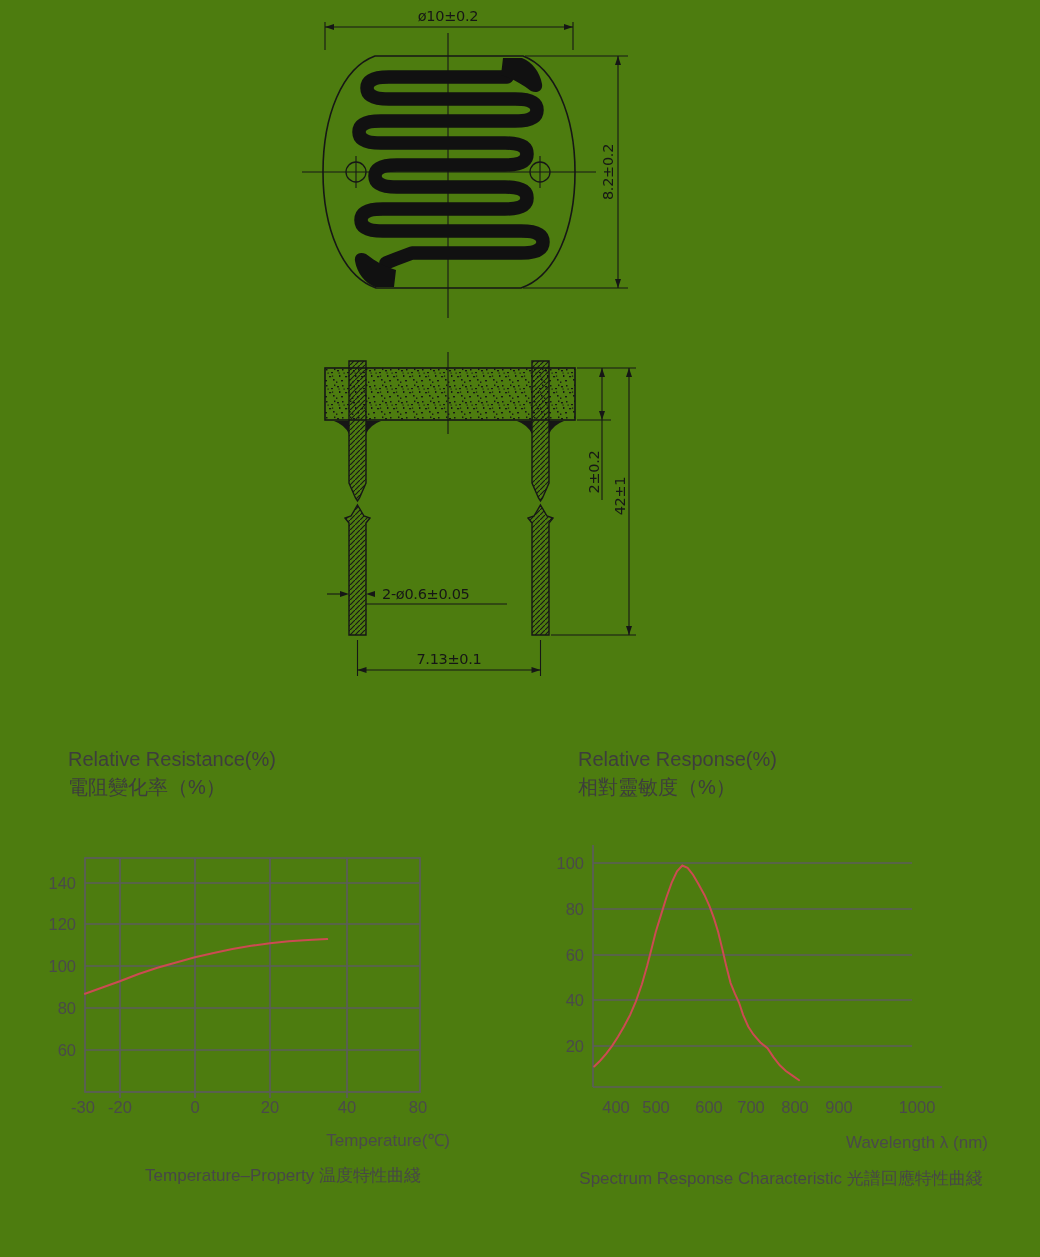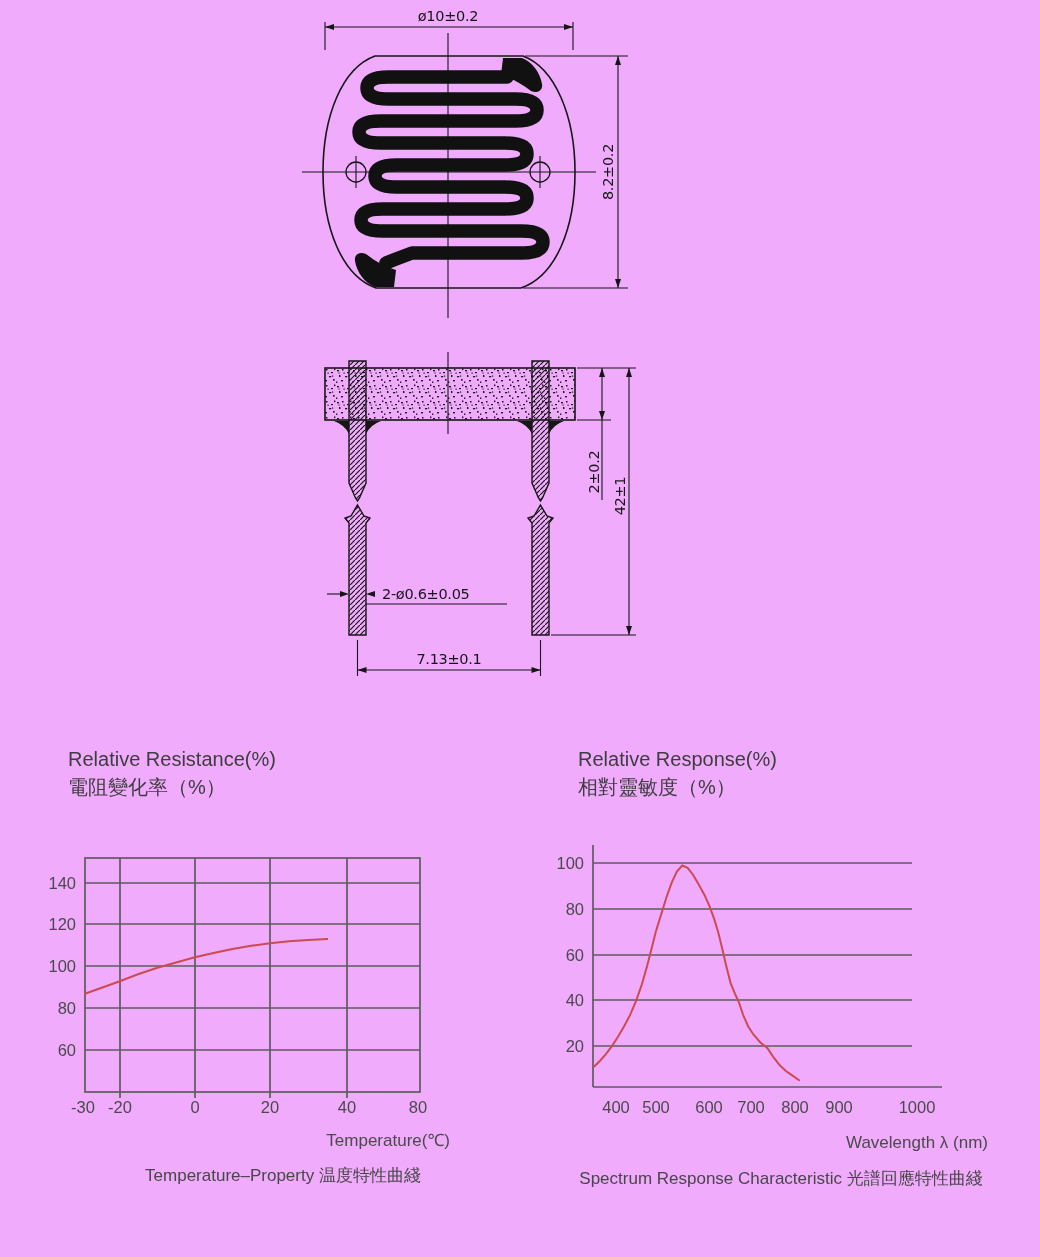--- a/index.html
+++ b/index.html
@@ -1,16 +1,16 @@
 <!DOCTYPE html>
 <html><head>
 <meta charset="utf-8">
 <style>
   html,body{margin:0;padding:0;background:#ffffff;}
-  .page{position:relative;width:1040px;height:1257px;background:#f0abfc;overflow:hidden;
+  .page{position:relative;width:1040px;height:1257px;background:#4d7c0f;overflow:hidden;
         font-family:"Liberation Sans",sans-serif;}
   svg{position:absolute;left:0;top:0;}
   text{user-select:none;}
   .dimtxt{font-family:"DejaVu Sans",sans-serif;font-size:14.5px;fill:#161616;letter-spacing:-0.3px;}
   .ticktxt{font-family:"Liberation Sans",sans-serif;font-size:16.5px;fill:#4a4a4a;}
   .axlbl{font-family:"Liberation Sans",sans-serif;font-size:17px;fill:#4a4a4a;}
   .cap{font-family:"Liberation Sans",sans-serif;font-size:17px;fill:#474747;}
   .ttl{font-family:"Liberation Sans",sans-serif;font-size:20px;fill:#3d3d3d;}
   .grid{stroke:#5c5c5c;stroke-width:1.7;fill:none;}
   .ink{stroke:#161616;fill:none;}

